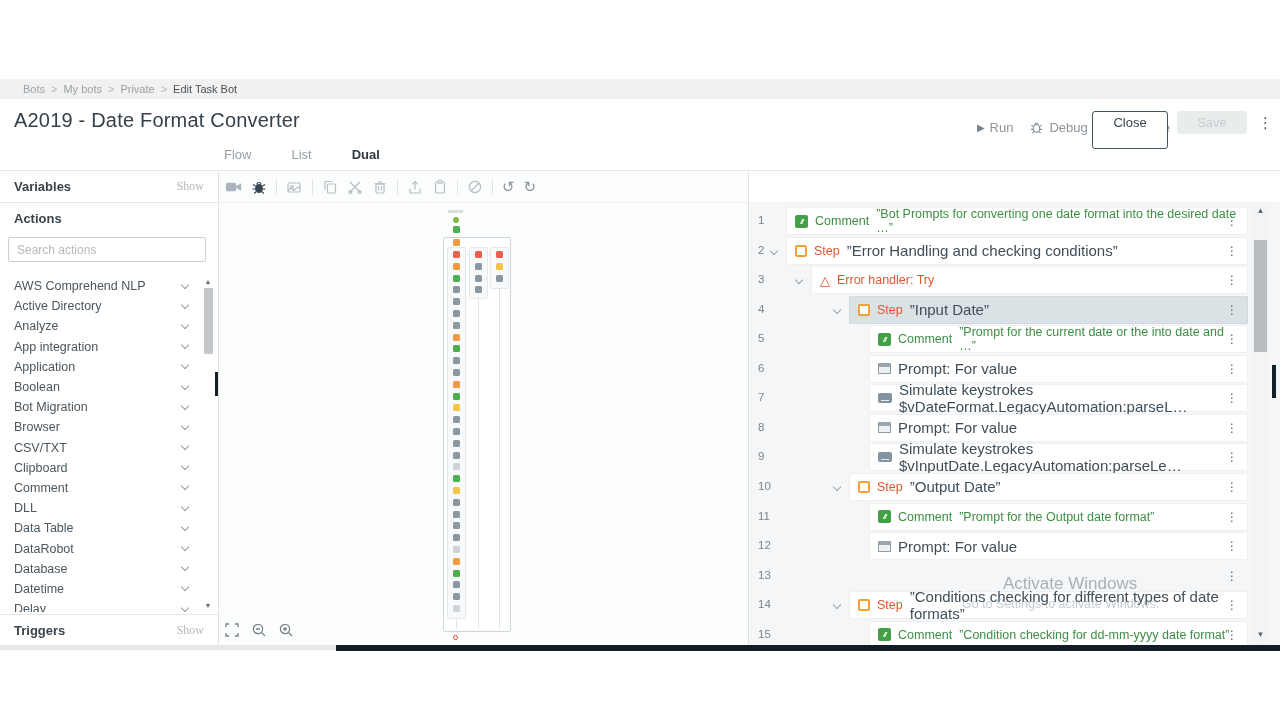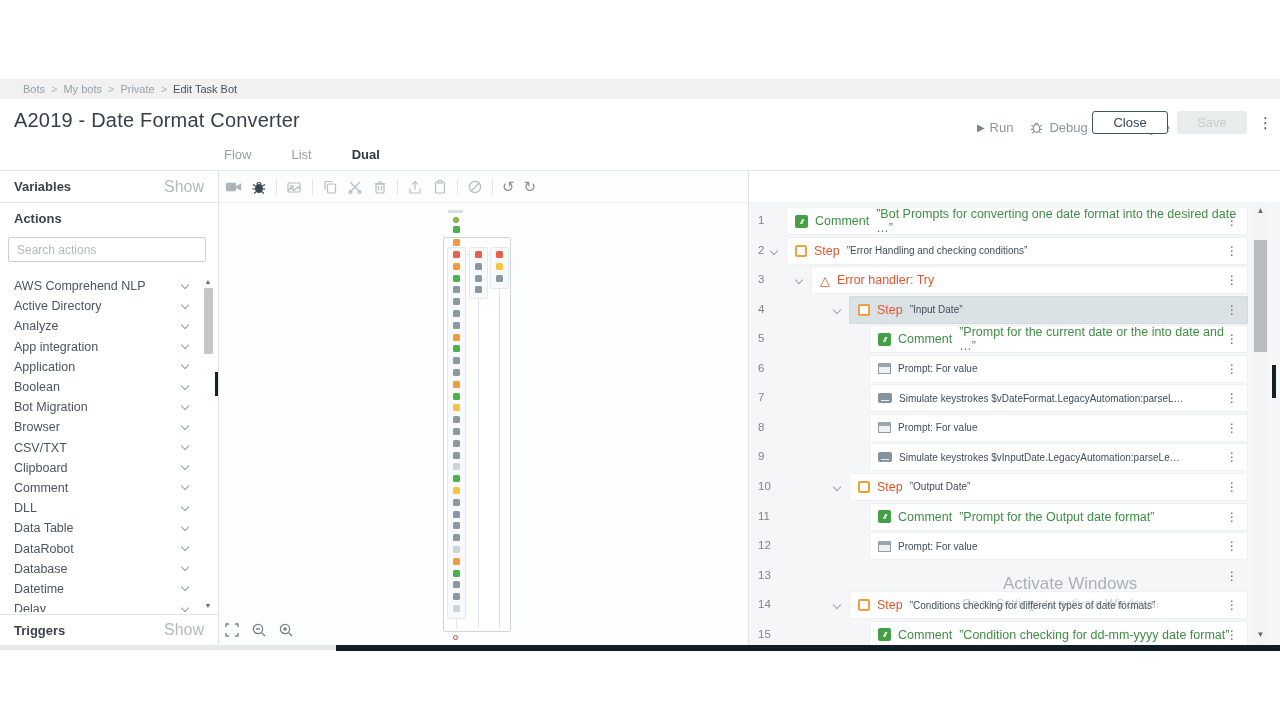--- a/index.html
+++ b/index.html
@@ -10,36 +10,36 @@
 
   
   .crumbbar { left:0; top:79px; width:1280px; height:20px; background:#f1f1f1; font-size:11px; color:#9aa1a6; line-height:20px; padding-left:23px; }
   .crumbbar .sep { margin:0 6px; color:#b0b5b9; }
   .crumb-last { color:#4a5258; }
 
   
   .title { left:14px; top:109px; font-size:20px; color:#343f49; letter-spacing:.2px; }
   .hdr-actions { top:115px; right:110px; height:24px; display:flex; align-items:center; gap:16px; color:#8d959b; font-size:13px; }
   .hdr-act { display:flex; align-items:center; gap:5px; cursor:pointer; }
-  .btn-close { left:1092px; top:111px; width:76px; height:23px; background:#fff; border:1px solid #43545f; border-radius:3px; font-size:13px; color:#36454f; text-align:center; line-height:21px; }
+  .btn-close { left:1092px; top:111px; width:76px; height:38px; background:#fff; border:1px solid #43545f; border-radius:3px; font-size:13px; color:#36454f; text-align:center; line-height:21px; }
   .btn-save { left:1177px; top:111px; width:70px; height:23px; background:#e9ecec; border:none; border-radius:3px; font-size:13px; color:#c6cccd; text-align:center; line-height:23px; }
   .kebab-top { left:1258px; top:112px; font-size:15px; color:#4a545c; letter-spacing:0; line-height:22px; }
 
   
   .tabs { left:218px; top:145px; display:flex; gap:28px; font-size:13px; color:#98a0a5; }
   .tab { padding:2px 6px 8px; cursor:pointer; }
   .tab.active { color:#2f3b44; font-weight:bold; border-bottom:2px solid #3d4d58; }
 
   .hline { background:#e5e7e9; height:1px; }
   .vline { background:#e0e3e5; width:1px; }
 
   
   .sb-head { left:0; top:171px; width:218px; height:32px; border-bottom:1px solid #e5e7e9; display:flex; align-items:center; justify-content:space-between; padding:0 14px; }
   .sb-head b { font-size:13px; color:#3b444c; font-weight:bold; }
-  .showlink { font-size:16px; color:#b4b9bc; }
+  .showlink { font-size:12px; color:#b4b9bc;font-family:Liberation Serif, serif; }
   .actions-label { left:14px; top:211px; font-size:13px; font-weight:bold; color:#3b444c; }
   .search { left:8px; top:237px; width:198px; height:25px; border:1px solid #ccd0d2; border-radius:2px; background:#fff; font-size:12px; color:#4b565e; padding:0 8px; font-family:"Liberation Sans",sans-serif; }
   .search::placeholder { color:#b5babd; }
   .cats { left:0; top:276px; width:200px; height:336px; overflow:hidden; }
   .cat { height:20.2px; display:flex; align-items:center; justify-content:space-between; padding:0 12px 0 14px; font-size:12.5px; color:#4b565e; cursor:pointer; }
   .chev { width:6px; height:6px; border-right:1.4px solid #94a0a7; border-bottom:1.4px solid #94a0a7; transform:rotate(45deg); margin-top:-3px; }
   .sb-arrow { width:12px; text-align:center; font-size:7px; color:#5f6a72; line-height:10px; }
   .sb-thumb { left:204px; top:288px; width:9px; height:66px; background:#c3c7ca; border-radius:1px; }
   .triggers { left:0; top:614px; width:218px; height:31px; border-top:1px solid #e5e7e9; display:flex; align-items:center; justify-content:space-between; padding:0 14px; }
   .triggers b { font-size:13px; color:#3b444c; }
@@ -63,21 +63,21 @@
 
   
   .rpanel { left:749px; top:202px; width:531px; height:443px; background:#f5f6f7; overflow:hidden; }
   .row { position:absolute; left:0; width:100%; height:29px; }
   .row-num { position:absolute; left:9px; top:7px; font-size:11.5px; color:#7b858c; }
   .row-chev { position:absolute; top:11px; width:6px; height:6px; border-right:1.3px solid #9aa4ab; border-bottom:1.3px solid #9aa4ab; transform:rotate(45deg); }
   .card { position:absolute; top:0; height:28px; right:32px; background:#fff; border:1px solid #eef0f1; border-radius:1px; display:flex; align-items:center; padding:0 8px; gap:7px; }
   .card.sel { background:#dbe2e6; border-color:#d3dade; }
   .lab-green { color:#3e8e44; font-size:12.5px; }
   .lab-orange { color:#e0572f; font-size:12.5px; }
-  .lab-slate { color:#3f4e59; font-size:10px; }
+  .lab-slate { color:#3f4e59; font-size:15px; }
   .row-kebab { position:absolute; right:42px; top:7px; font-size:12px; color:#5a646c; }
   .ric { flex:0 0 auto; }
   .ric-comment { width:13px; height:13px; background:#43a047; border-radius:2px; color:#fff; font-size:8px; font-weight:bold; font-style:italic; text-align:center; line-height:13px; letter-spacing:-1px; }
   .ric-step { width:12px; height:12px; border:2px solid #f0a03c; border-radius:2px; background:#fff; }
   .ric-error { color:#e4572e; font-size:13px; line-height:13px; }
   .ric-prompt { width:13px; height:11px; border:1px solid #8e9aa2; border-radius:1px; background:#eef1f2; border-top:4px solid #9aa5ac; }
   .ric-keys { position:relative; width:14px; height:10px; background:#8493a0; border-radius:2px; }
   .ric-keys::after { content:""; position:absolute; left:3px; bottom:2px; width:8px; height:1.5px; background:#e8ecee; }
 
   

